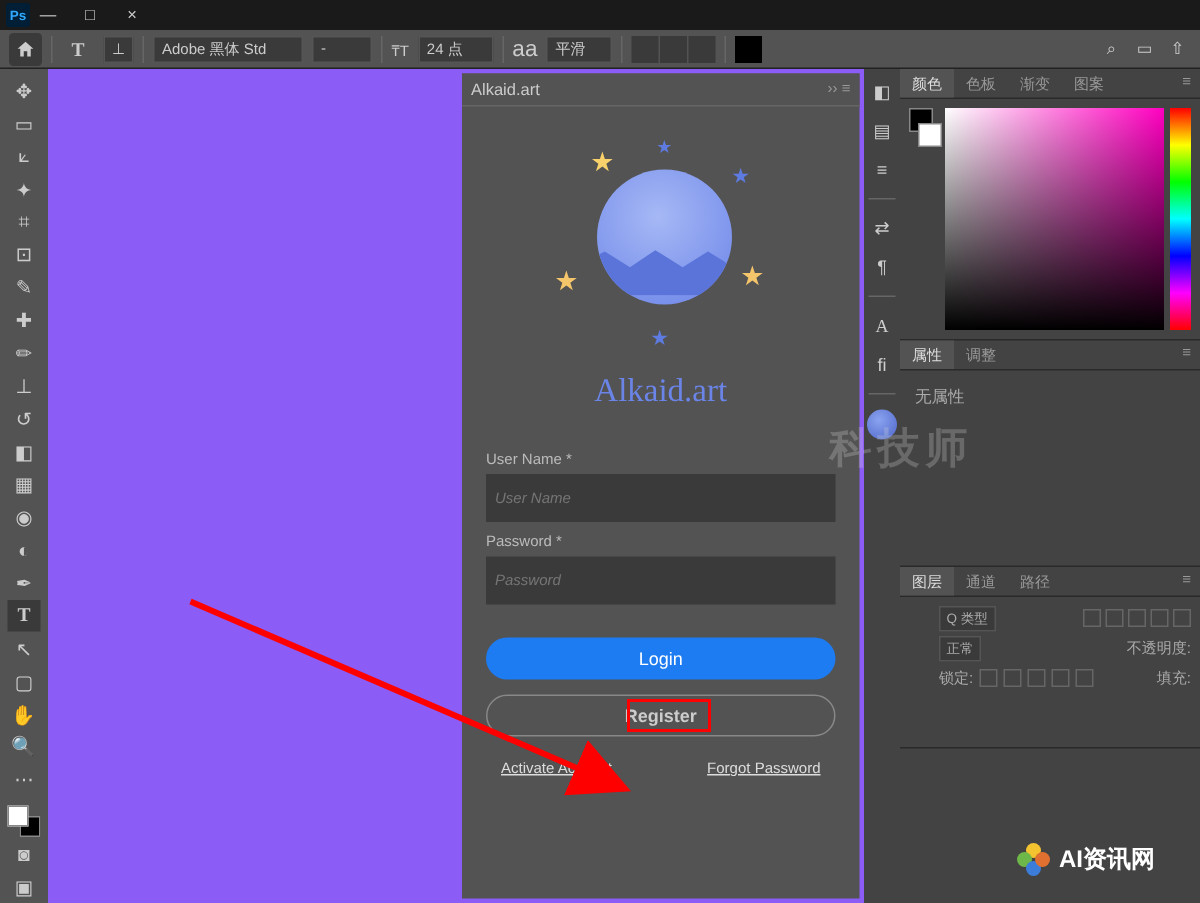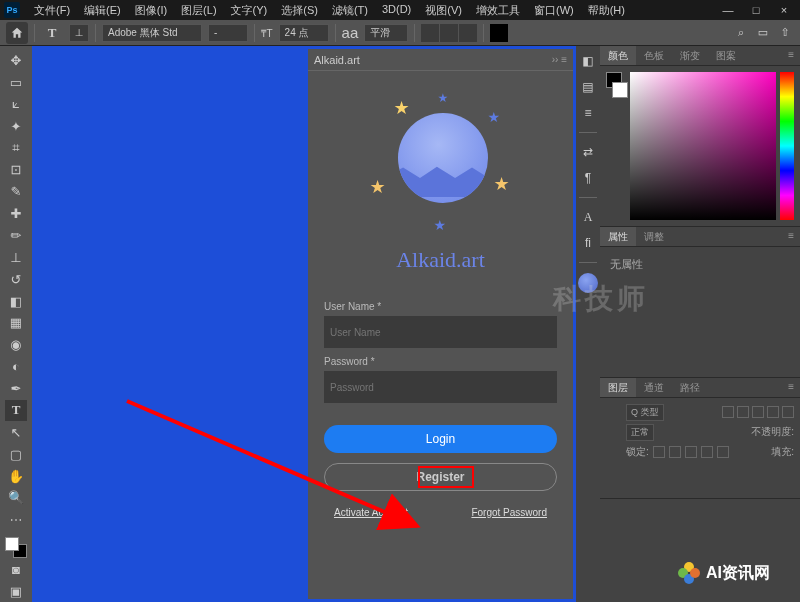--- a/index.html
+++ b/index.html
@@ -27,41 +27,41 @@
 
   
   .main { display: flex; height: 556px; }
   .left-tools { width: 32px; background: #535353; display: flex; flex-direction: column; align-items: center; padding-top: 4px; gap: 1px; }
   .tool { width: 22px; height: 22px; display: flex; align-items: center; justify-content: center; color: #ccc; font-size: 13px; }
   .tool.active { background: #3a3a3a; }
   .swatch-fb { margin-top: 6px; width: 22px; height: 22px; position: relative; }
   .swatch-fb .fg { width: 14px; height: 14px; background: #fff; border: 1px solid #888; position: absolute; top: 0; left: 0; }
   .swatch-fb .bg { width: 14px; height: 14px; background: #000; border: 1px solid #888; position: absolute; bottom: 0; right: 0; }
 
-  .canvas-area { flex: 1; background: #1d4ed8; position: relative; }
+  .canvas-area { flex: 1; background: #8b5cf6; position: relative; }
 
   
   .alkaid { position: absolute; left: 276px; top: 3px; width: 265px; height: 550px; background: #535353; display: flex; flex-direction: column; }
   .alkaid-title { height: 22px; background: #535353; border-bottom: 1px solid #666; display: flex; align-items: center; padding: 0 6px; font-size: 11px; color: #ccc; }
   .alkaid-title .close { margin-left: auto; font-size: 10px; color: #999; }
   .alkaid-body { padding: 10px 16px; display: flex; flex-direction: column; align-items: center; }
   .logo-stars { width: 170px; height: 150px; position: relative; margin-top: 10px; }
   .planet { width: 90px; height: 90px; background: radial-gradient(circle at 45% 35%, #a6b8f5, #6b84e8); border-radius: 50%; position: absolute; left: 42px; top: 22px; overflow: hidden; }
   .planet::after { content: ""; position: absolute; left: -10px; bottom: 6px; width: 130px; height: 42px; background: linear-gradient(90deg,#5b74da,#5b74da); clip-path: polygon(0 50%, 12% 30%, 25% 55%, 38% 28%, 52% 55%, 65% 30%, 78% 55%, 90% 30%, 100% 50%, 100% 100%, 0 100%); }
   .star { position: absolute; color: #f5c56b; font-size: 18px; }
   .star.s1 { left: 14px; top: 85px; color:#f5c56b;}
   .star.s2 { left: 38px; top: 6px; color:#f9d26b;}
   .star.s3 { left: 82px; top: 0px; font-size:12px; color:#5d7be0;}
   .star.s4 { left: 132px; top: 18px; font-size:14px;color:#5d7be0;}
   .star.s5 { left: 138px; top: 82px; color:#f5c56b;}
   .star.s6 { left: 78px; top: 126px; font-size:14px; color:#5d7be0;}
   .brand { color: #6b84e8; font-size: 22px; margin-top: 6px; margin-bottom: 20px; font-family: Georgia, serif; }
   .form { width: 100%; }
   .label { font-size: 10px; color: #bbb; margin-top: 8px; }
-  .input { width: 100%; height: 22px; background: #3a3a3a; border: none; padding: 16px 6px; font-size: 10px; color: #999; margin-top: 4px; }
+  .input { width: 100%; height: 22px; background: #3a3a3a; border: none; padding: 16px 6px; font-size: 10px; color: #999; font-style: italic; margin-top: 4px; }
   .login-btn { width: 100%; height: 28px; background: #1d7cf2; color: #fff; border: none; border-radius: 14px; font-size: 12px; font-weight: normal; margin-top: 22px; }
   .reg-btn { width: 100%; height: 28px; background: transparent; border: 1px solid #888; border-radius: 14px; color: #ccc; font-size: 12px; font-weight: bold; margin-top: 10px; position: relative; }
   .reg-highlight { position: absolute; left: 93px; top: 2px; width: 56px; height: 22px; border: 2px solid #ff0000; pointer-events: none; }
   .links { display: flex; justify-content: space-between; width: 100%; margin-top: 16px; padding: 0 10px; font-size: 10px; color: #ddd; }
   .links span { text-decoration: underline; }
 
   
   .dock { width: 24px; background: #434343; display: flex; flex-direction: column; align-items: center; gap: 8px; padding-top: 6px; }
   .dock .di { width: 18px; height: 18px; color: #ccc; display:flex;align-items:center;justify-content:center;font-size:12px; }
   .dock .sep2 { width: 18px; height: 1px; background: #666; margin: 2px 0; }
@@ -103,34 +103,20 @@
   .wm2 .txt { color: #fff; font-size: 16px; font-weight: bold; }
 
   
   .arrow-svg { position: absolute; left: 90px; top: 350px; pointer-events: none; }
 </style>
 </head>
 <body>
 
 <div class="titlebar">
   <div class="ps-logo">Ps</div>
-  <div class="menubar">
-    <div class="menu-item">文件(F)</div>
-    <div class="menu-item">编辑(E)</div>
-    <div class="menu-item">图像(I)</div>
-    <div class="menu-item">图层(L)</div>
-    <div class="menu-item">文字(Y)</div>
-    <div class="menu-item">选择(S)</div>
-    <div class="menu-item">滤镜(T)</div>
-    <div class="menu-item">3D(D)</div>
-    <div class="menu-item">视图(V)</div>
-    <div class="menu-item">增效工具</div>
-    <div class="menu-item">窗口(W)</div>
-    <div class="menu-item">帮助(H)</div>
-  </div>
   <div class="winctrl">
     <div class="winbtn">—</div>
     <div class="winbtn">□</div>
     <div class="winbtn">×</div>
   </div>
 </div>
 
 <div class="opts">
   <div class="home-btn">
     <svg class="tool-icon" viewBox="0 0 24 24">

